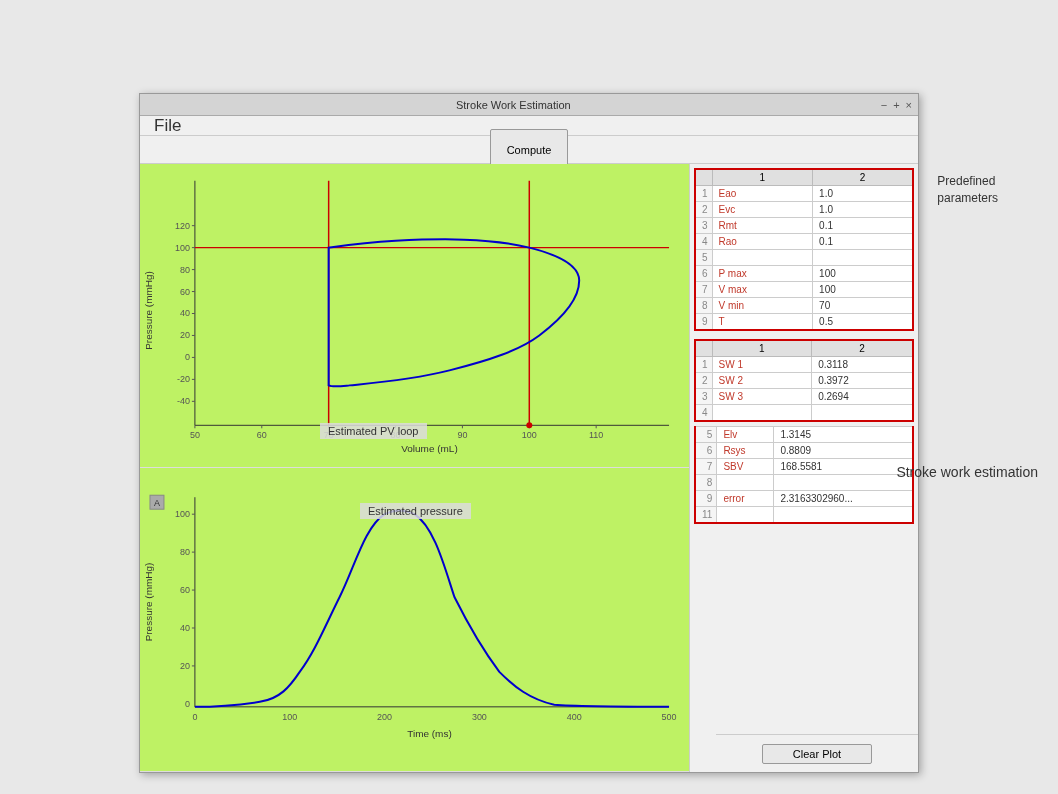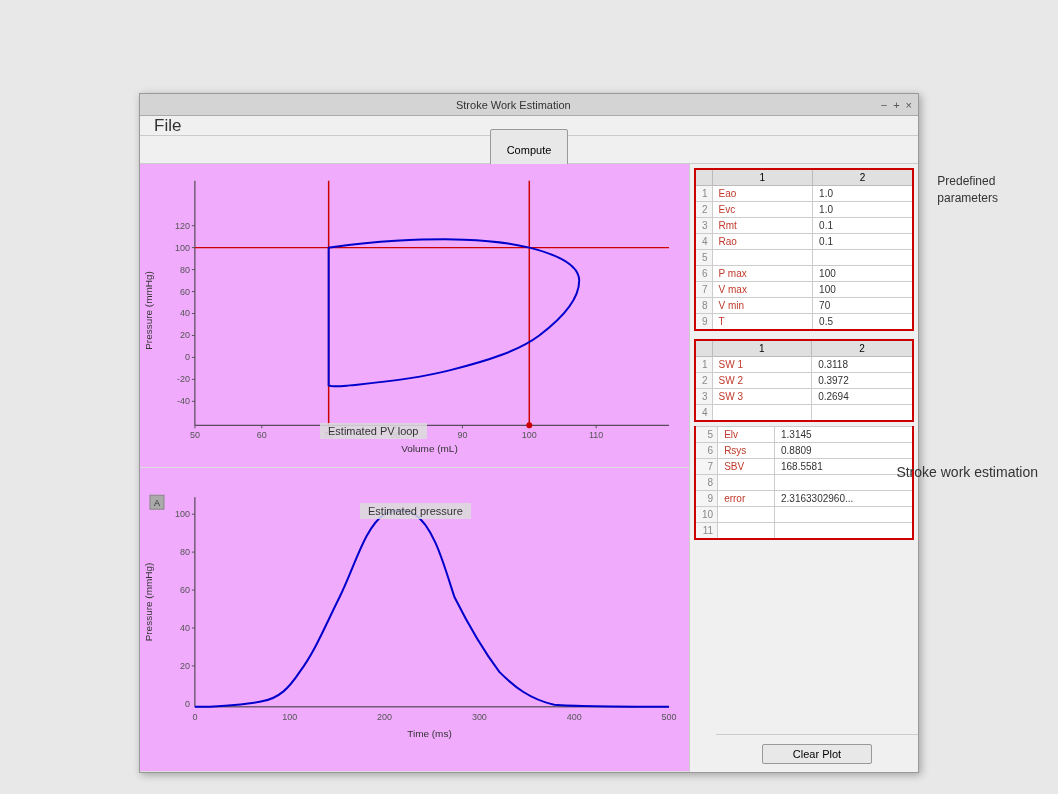--- a/index.html
+++ b/index.html
@@ -80,21 +80,21 @@
       flex: 0 0 550px;
       display: flex;
       flex-direction: column;
       background: white;
       border-right: 1px solid #ccc;
     }
     .plot-area {
       flex: 1;
       position: relative;
       border-bottom: 1px solid #ddd;
-      background: #f0abfc;
+      background: #bef264;
       overflow: hidden;
     }
     .plot-area svg {
       width: 100%;
       height: 100%;
     }
     .right-panel {
       flex: 1;
       display: flex;
       flex-direction: column;
@@ -424,25 +424,20 @@
       <td>8</td>
       <td class="param-name"></td>
       <td class="param-val"></td>
     </tr>
               <tr>
       <td>9</td>
       <td class="param-name">error</td>
       <td class="param-val">2.3163302960...</td>
     </tr>
               <tr class="row-empty">
-      <td>10</td>
-      <td class="param-name"></td>
-      <td class="param-val"></td>
-    </tr>
-              <tr class="row-empty">
       <td>11</td>
       <td class="param-name"></td>
       <td class="param-val"></td>
     </tr>
             </tbody>
         </table>
 
         <div style="height:40px;"></div>
       </div>
 

